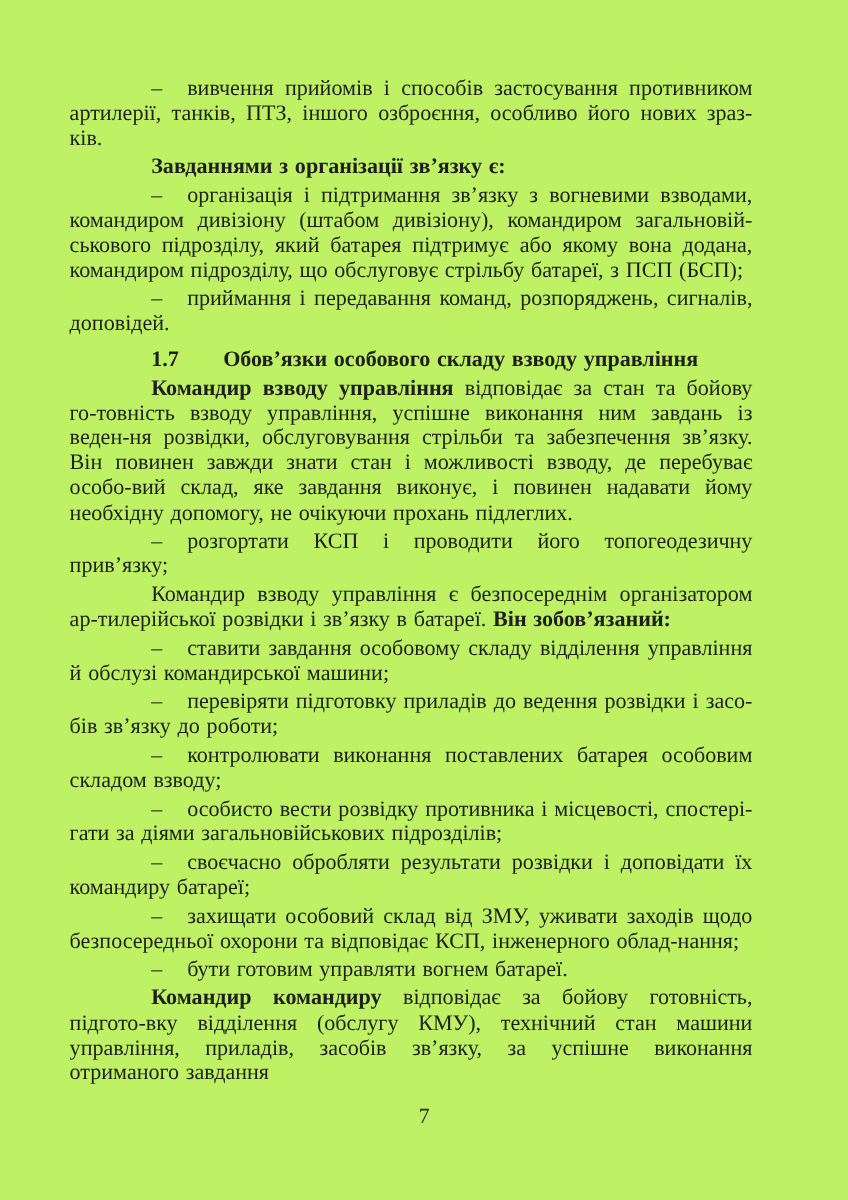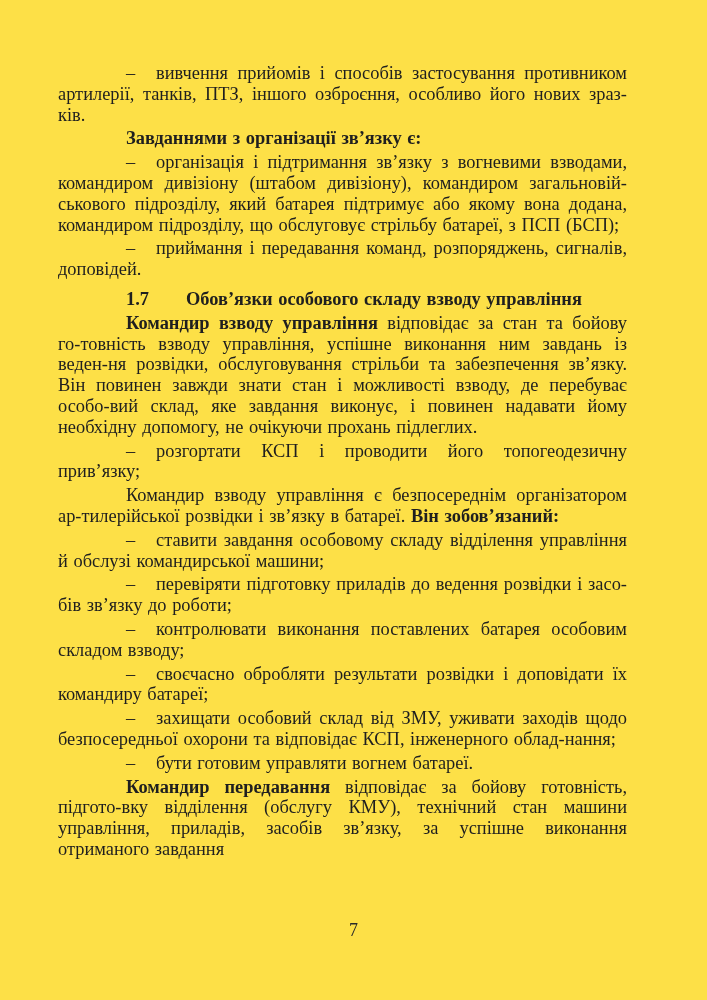--- a/index.html
+++ b/index.html
@@ -1,19 +1,19 @@
 <!DOCTYPE html>
 <html><head>
 <meta charset="utf-8">
 <style>
   html, body { margin:0; padding:0; background:#ffffff; }
   .page {
     position:relative;
     width:707px; height:1000px;
-    background:#fde047;
+    background:#bef264;
     font-family:"Liberation Serif","DejaVu Serif",serif;
     color:#1f1f1f;
     overflow:hidden;
   }
   .text-block {
     position:absolute;
     left:58px; top:63px; width:569px;
   }
   .text-block p {
     margin:3px 0 0 0;
@@ -67,25 +67,26 @@
     <p><span class="dash">–</span><span>розгортати КСП і проводити його топогеодезичну прив’язку;</span></p>
 
     <p><span>Командир взводу управління є безпосереднім організатором ар-тилерійської розвідки і зв’язку в батареї. </span><span class="b">Він зобов’язаний:</span></p>
 
     <p><span class="dash">–</span><span>ставити завдання особовому складу відділення управління й обслузі командирської машини;</span></p>
 
     <p><span class="dash">–</span><span>перевіряти підготовку приладів до ведення розвідки і засо-бів зв’язку до роботи;</span></p>
 
     <p><span class="dash">–</span><span>контролювати виконання поставлених батарея особовим складом взводу;</span></p>
 
+    <p><span class="dash">–</span><span>особисто вести розвідку противника і місцевості, спостері-гати за діями загальновійськових підрозділів;</span></p>
 
     <p><span class="dash">–</span><span>своєчасно обробляти результати розвідки і доповідати їх командиру батареї;</span></p>
 
     <p><span class="dash">–</span><span>захищати особовий склад від ЗМУ, уживати заходів щодо безпосередньої охорони та відповідає КСП, інженерного облад-нання;</span></p>
 
     <p><span class="dash">–</span><span>бути готовим управляти вогнем батареї.</span></p>
 
-    <p><span class="b">Командир передавання</span><span> відповідає за бойову готовність, підгото-вку відділення (обслугу КМУ), технічний стан машини управління, приладів, засобів зв’язку, за успішне виконання отриманого завдання</span></p>
+    <p><span class="b">Командир командиру</span><span> відповідає за бойову готовність, підгото-вку відділення (обслугу КМУ), технічний стан машини управління, приладів, засобів зв’язку, за успішне виконання отриманого завдання</span></p>
 
   </div>
 
   <div class="page-footer"><span>7</span></div>
 </div>
 
 </body></html>

